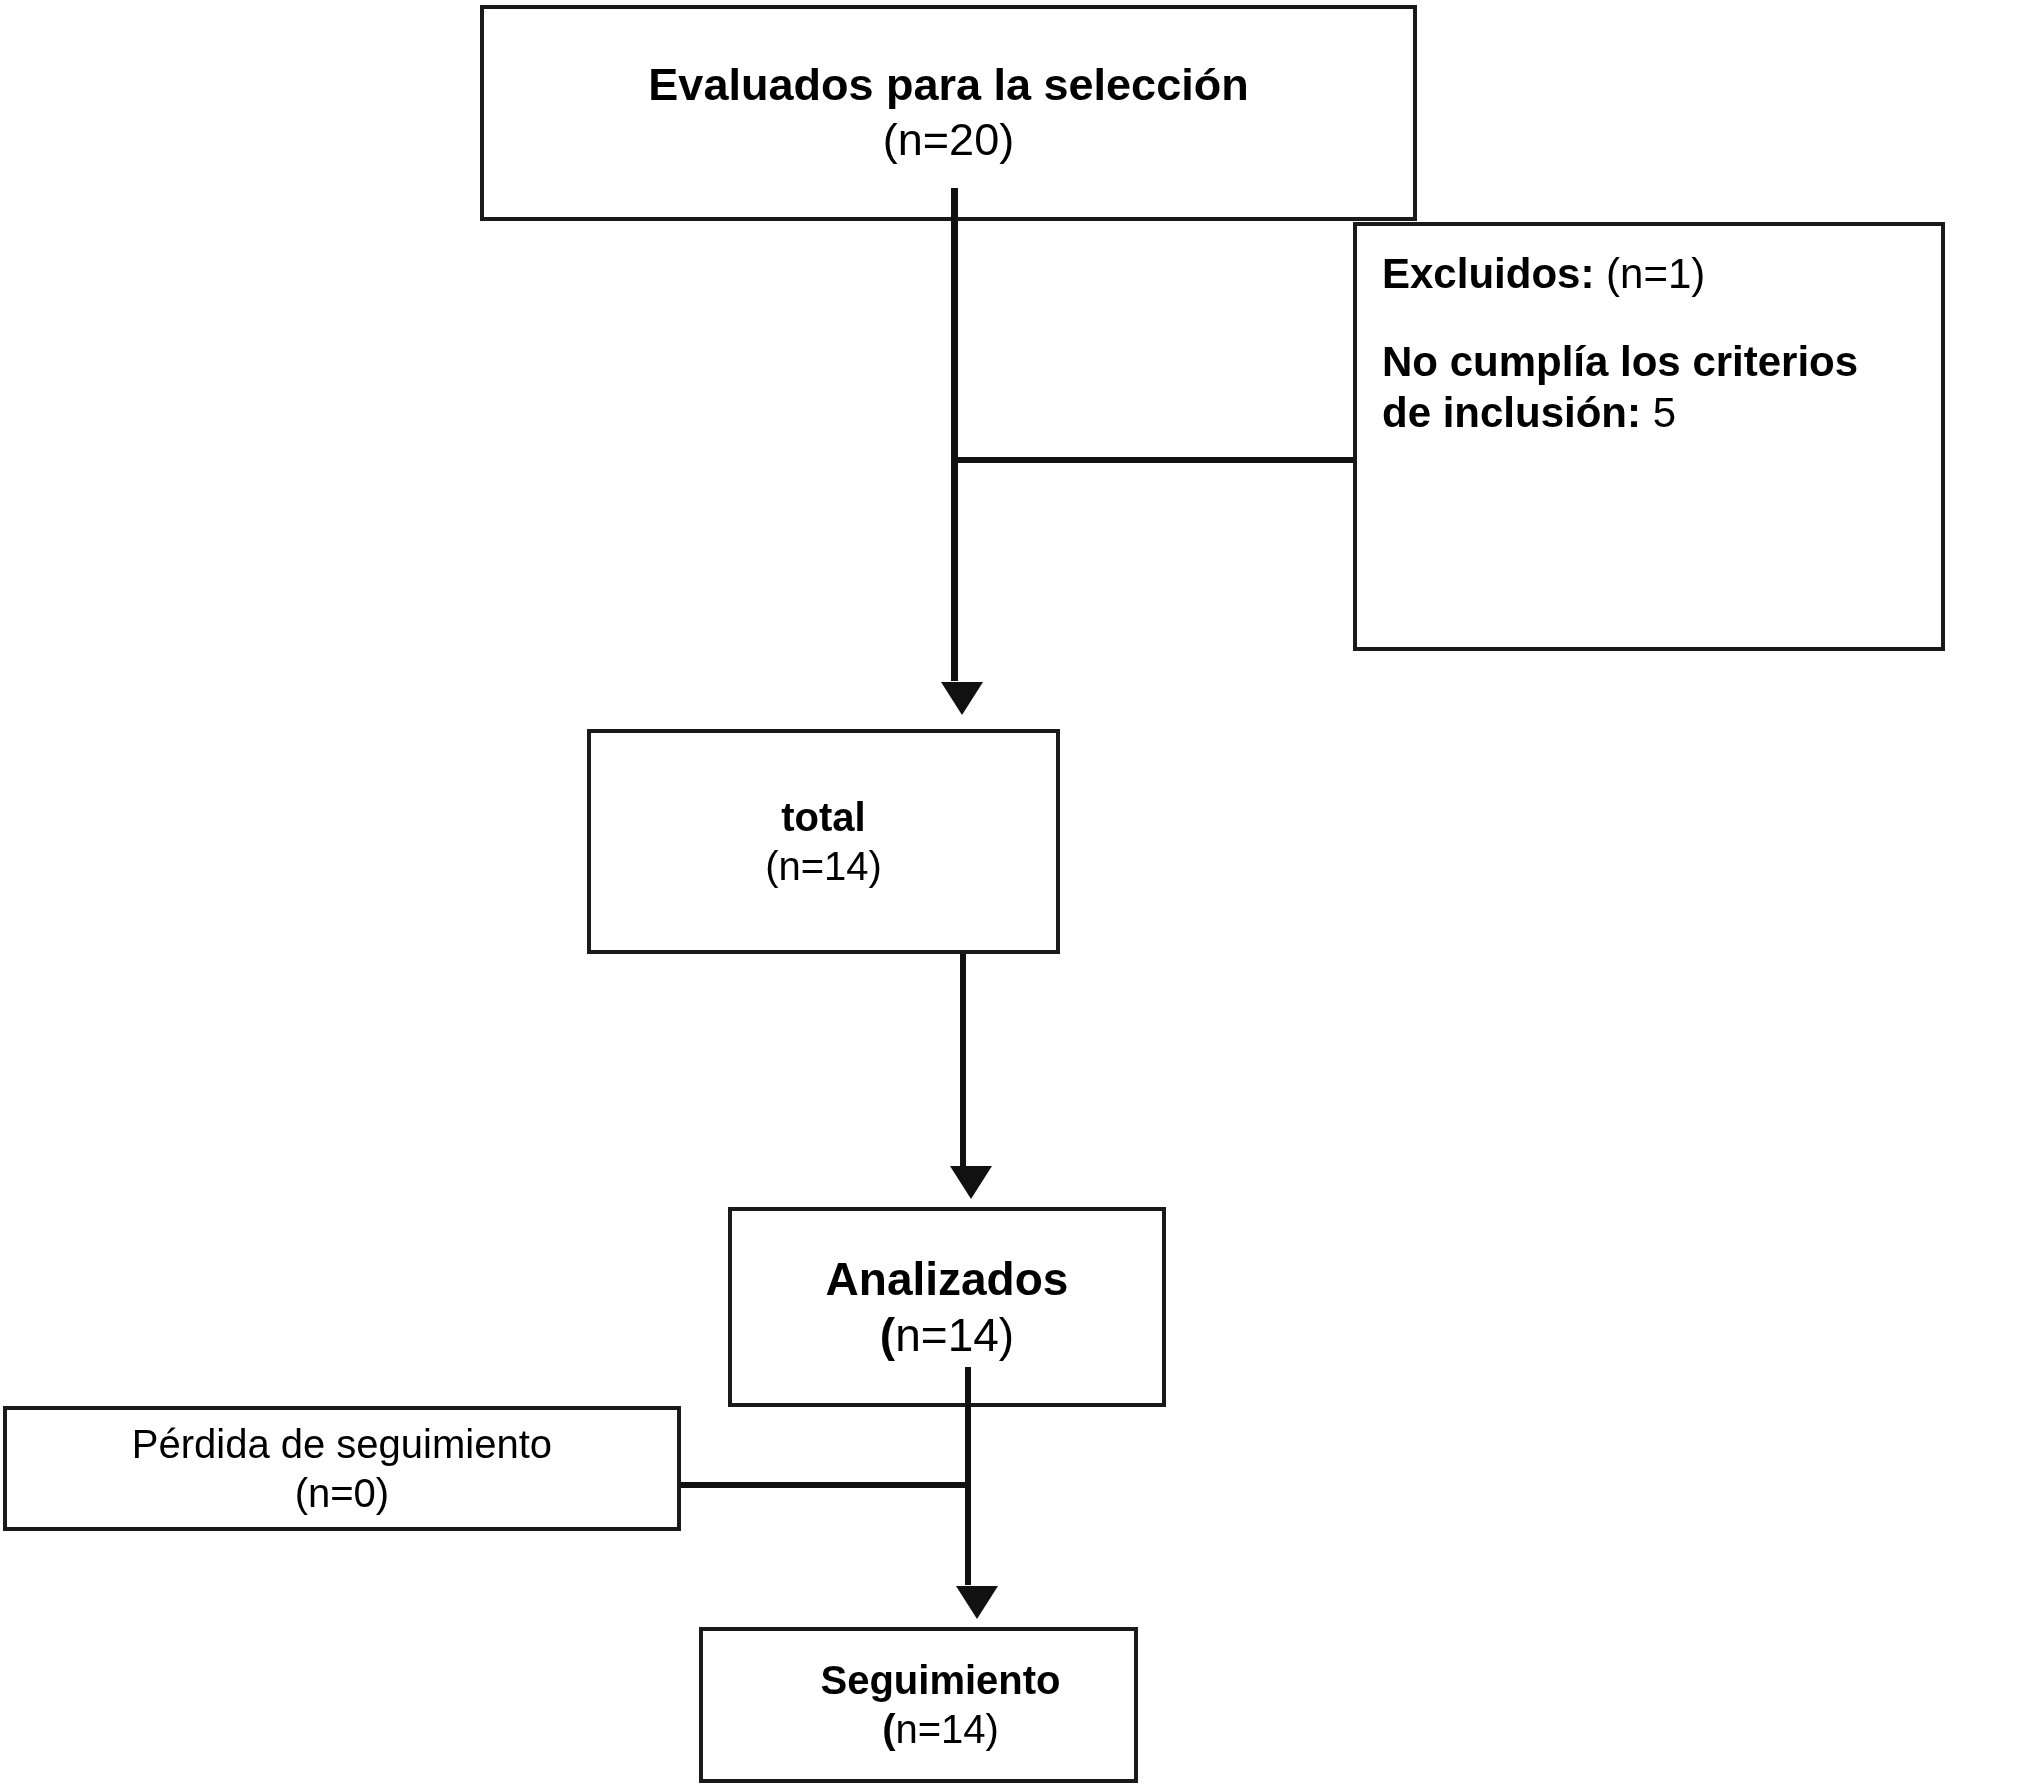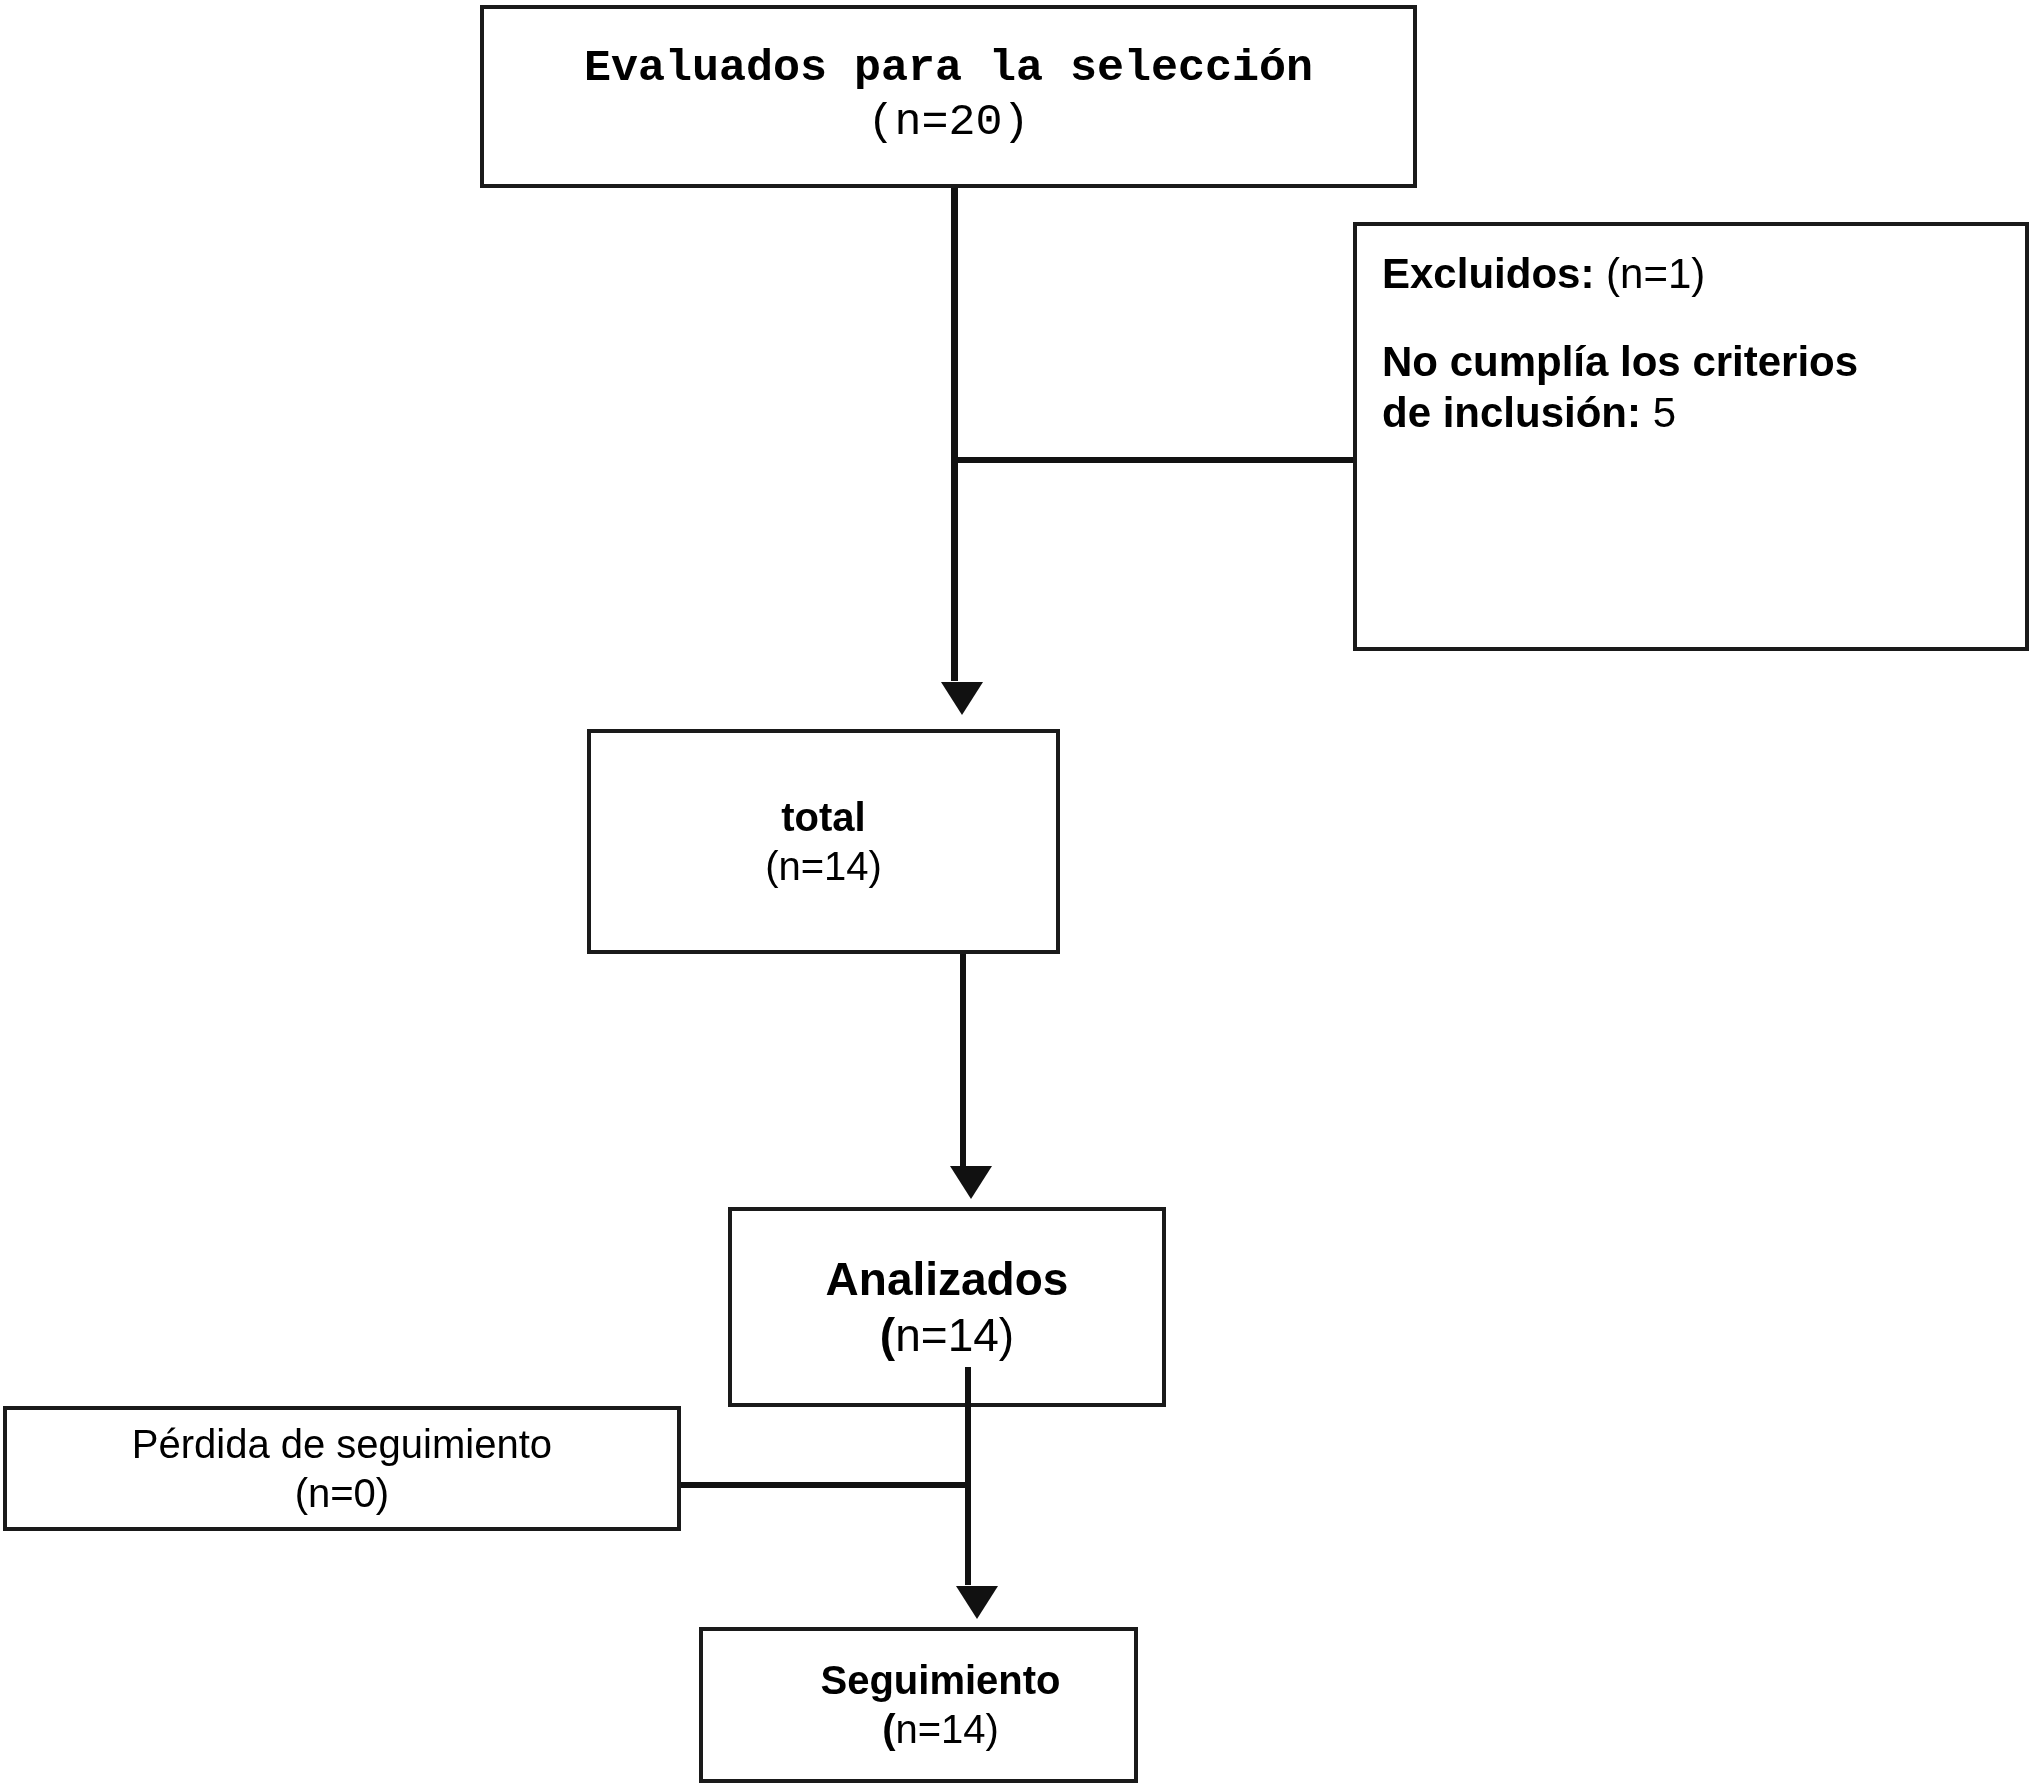--- a/index.html
+++ b/index.html
@@ -40,26 +40,25 @@
     font-weight: normal;
   }
   .txt {
     display: block;
     width: 100%;
     white-space: pre-wrap;
   }
 
   
   #node-screened {
-    left: 480px; top: 4.9px; width: 937px; height: 183px;
+    left: 480px; top: 4.9px; width: 937px; height: 216px;
     font-size: 45px;
-    font-family: Liberation Mono, monospace;
   }
   #node-excluded {
-    left: 1353px; top: 222px; width: 676px; height: 429px;
+    left: 1353px; top: 222px; width: 592px; height: 429px;
     font-size: 42px;
     padding: 21.5px 0 0 25px;
   }
   #node-recruited {
     left: 587px; top: 729px; width: 473px; height: 225px;
     font-size: 40px;
   }
   #node-analyzed {
     left: 728px; top: 1207px; width: 438px; height: 200px;
     font-size: 46px;

